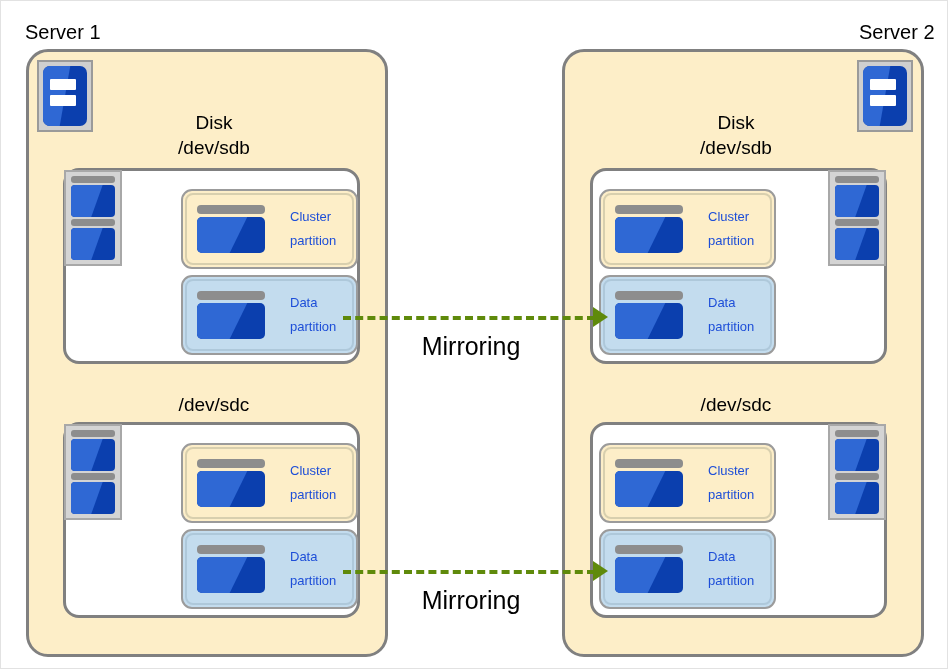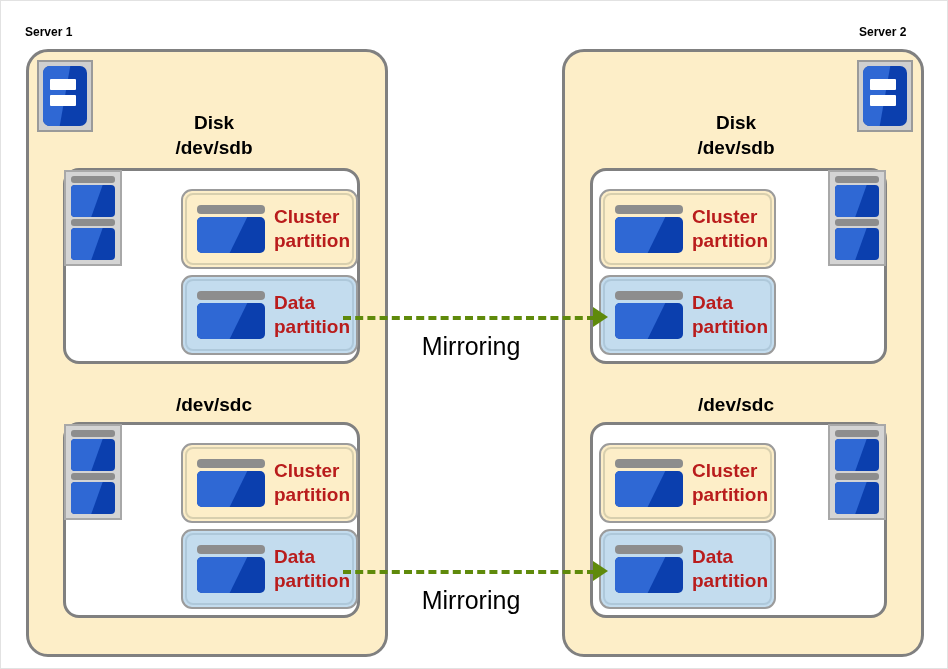--- a/index.html
+++ b/index.html
@@ -16,43 +16,41 @@
     height: 669px;
     background: #ffffff;
     border: 1px solid #e2e2e2;
     box-sizing: border-box;
     overflow: hidden;
   }
 
   
   .srv-title {
     position: absolute;
-    font-size: 12px;
+    font-size: 20px;
     color: #000000;
     white-space: nowrap;
     line-height: 22px;
-    font-weight: bold;
   }
   .disk-label {
     position: absolute;
     font-size: 19px;
     color: #000000;
     text-align: center;
     line-height: 25px;
     white-space: nowrap;
   }
 
   
   .server-panel {
     position: absolute;
     background: #fdeec8;
     border: 3px solid #808080;
     border-radius: 22px;
     box-sizing: border-box;
-    font-weight: bold;
   }
 
   
   .server-icon {
     position: absolute;
     width: 56px;
     height: 72px;
     background: #cfcfcf;
     border: 2px solid #9a9a9a;
     box-sizing: border-box;
@@ -189,23 +187,23 @@
   }
   .part-glyph .disc::before {
     content: "";
     position: absolute;
     left: 0; top: 0;
     width: 100%; height: 100%;
     background: #2f68d4;
     clip-path: polygon(0 0, 74% 0, 48% 100%, 0 100%);
   }
   .part-text {
-    margin-left: 9px;
-    font-size: 19px;
-    color: #b91c1c;
+    margin-left: 25px;
+    font-size: 13px;
+    color: #1d4ed8;
     line-height: 24px;
     white-space: nowrap;
   }
 
   
   .mirror-group { position: absolute; }
   .mirror-line {
     position: absolute;
     height: 0;
     border-top: 4px dashed #5f8a0b;

